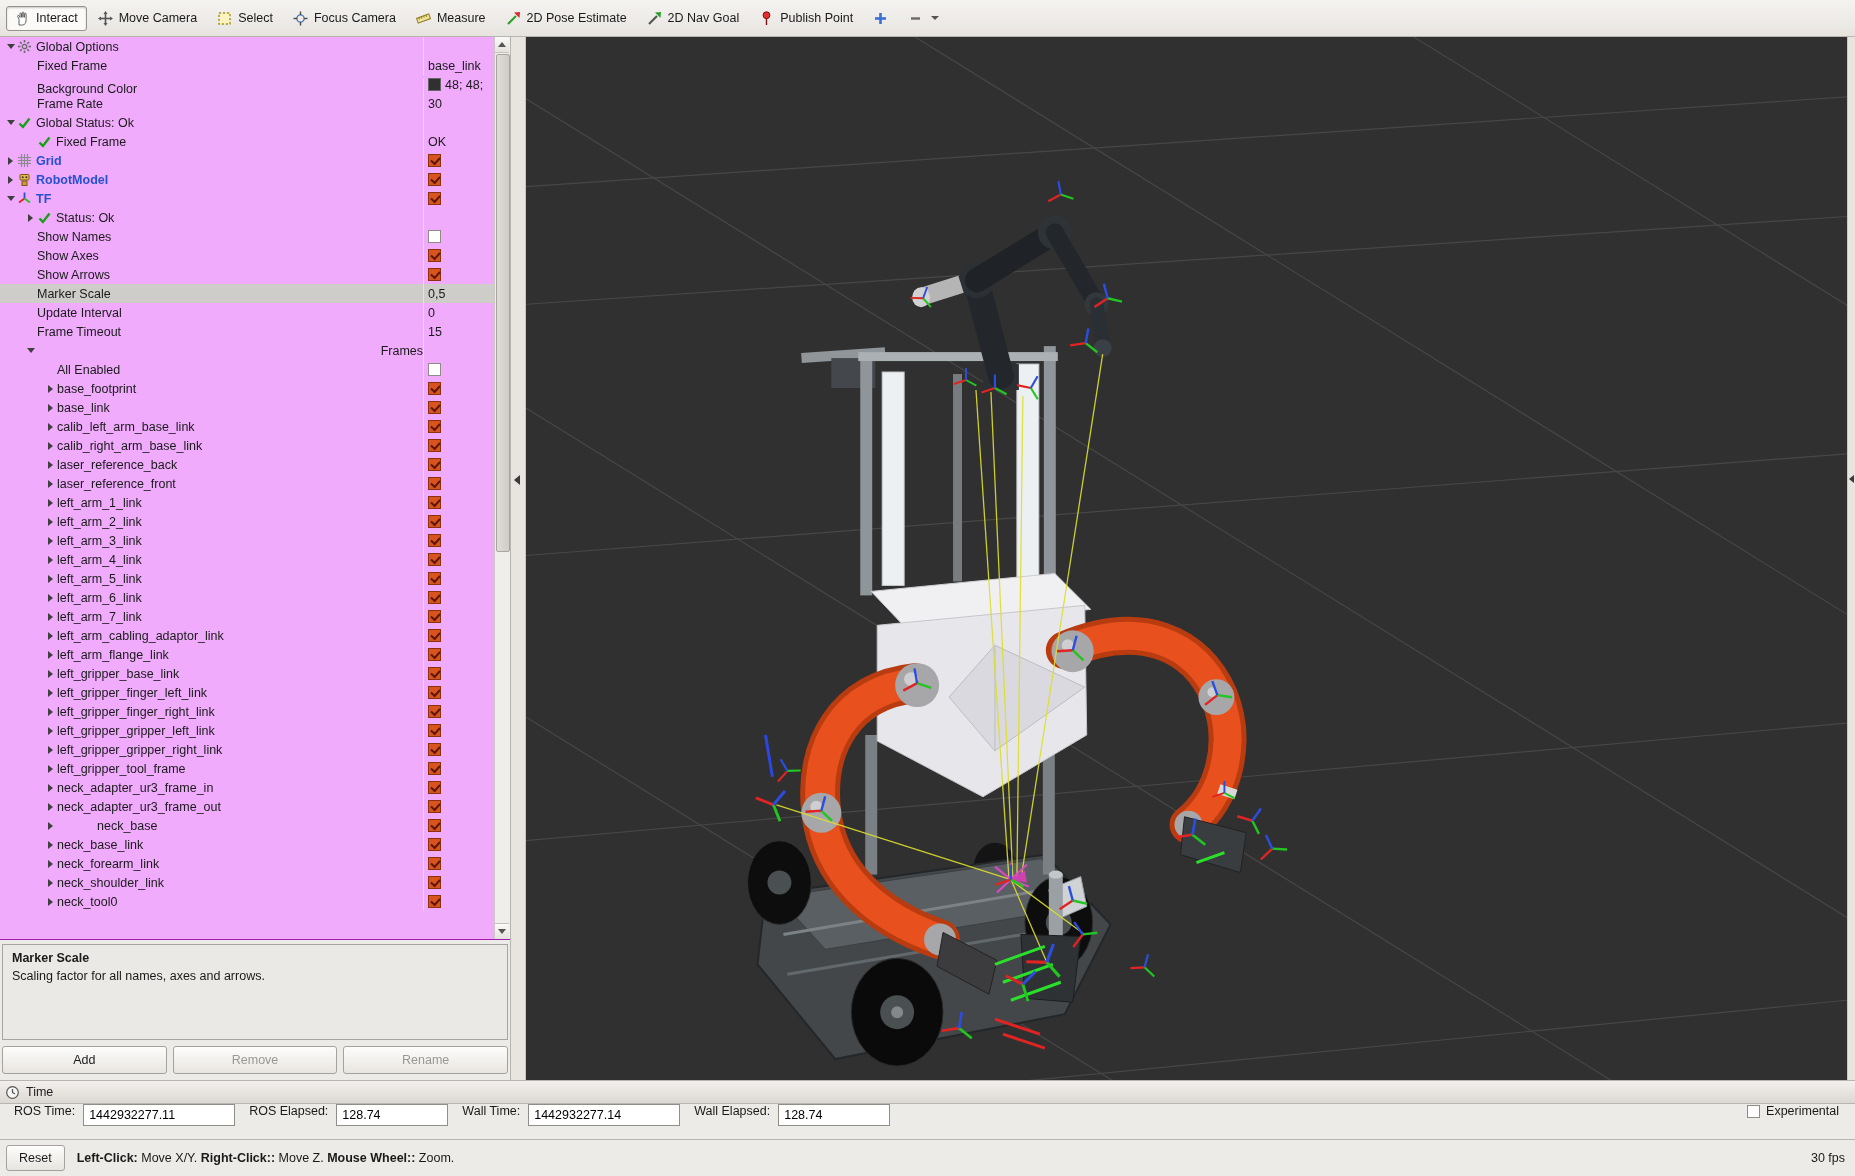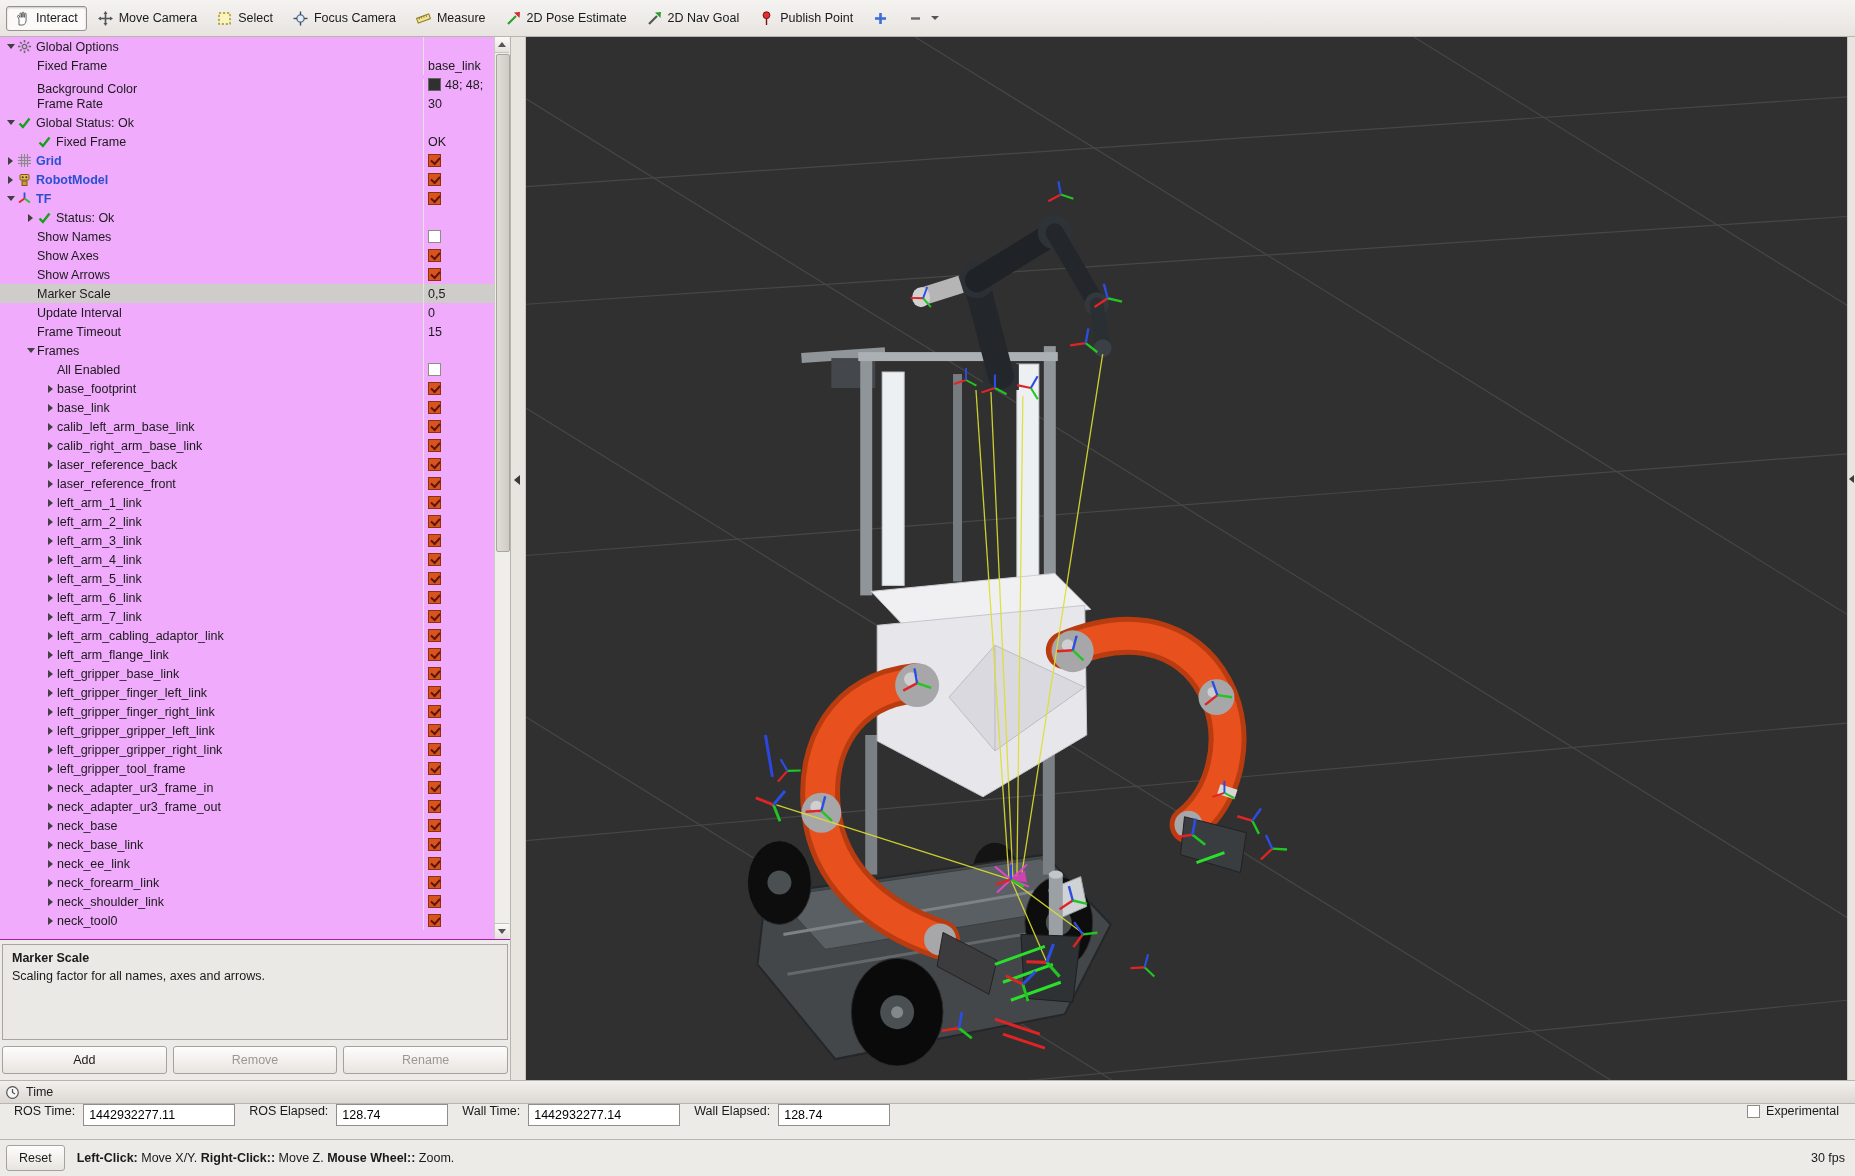--- a/index.html
+++ b/index.html
@@ -412,21 +412,21 @@
             <div class="tree-row">
               <div class="name-cell" style="padding-left: 24px;">
                 <span class="exp"></span>
                 <span class="row-label">Frame Timeout</span>
               </div>
               <div class="value-cell">
                 <span class="value-text">15</span>
               </div>
             </div>
             <div class="tree-row">
-              <div class="name-cell" style="padding-left: 24px;">
+              <div class="name-cell" style="padding-left: 24px; justify-content: space-between;">
                 <span class="exp down"></span>
                 <span class="row-label">Frames</span>
               </div>
               <div class="value-cell"></div>
             </div>
             <div class="tree-row">
               <div class="name-cell" style="padding-left: 44px;">
                 <span class="exp"></span>
                 <span class="row-label">All Enabled</span>
               </div>
@@ -635,41 +635,32 @@
             <div class="tree-row">
               <div class="name-cell" style="padding-left: 44px;">
                 <span class="exp right"></span>
                 <span class="row-label">neck_adapter_ur3_frame_out</span>
               </div>
               <div class="value-cell">
                 <span class="checkbox checked"></span>
               </div>
             </div>
             <div class="tree-row">
-              <div class="name-cell" style="padding-left: 44px;">
+              <div class="name-cell" style="padding-left: 44px; gap: 40px;">
                 <span class="exp right"></span>
                 <span class="row-label">neck_base</span>
               </div>
               <div class="value-cell">
                 <span class="checkbox checked"></span>
               </div>
             </div>
             <div class="tree-row">
               <div class="name-cell" style="padding-left: 44px;">
                 <span class="exp right"></span>
                 <span class="row-label">neck_base_link</span>
-              </div>
-              <div class="value-cell">
-                <span class="checkbox checked"></span>
-              </div>
-            </div>
-            <div class="tree-row">
-              <div class="name-cell" style="padding-left: 44px;">
-                <span class="exp right"></span>
-                <span class="row-label">neck_ee_link</span>
               </div>
               <div class="value-cell">
                 <span class="checkbox checked"></span>
               </div>
             </div>
             <div class="tree-row">
               <div class="name-cell" style="padding-left: 44px;">
                 <span class="exp right"></span>
                 <span class="row-label">neck_forearm_link</span>
               </div>

